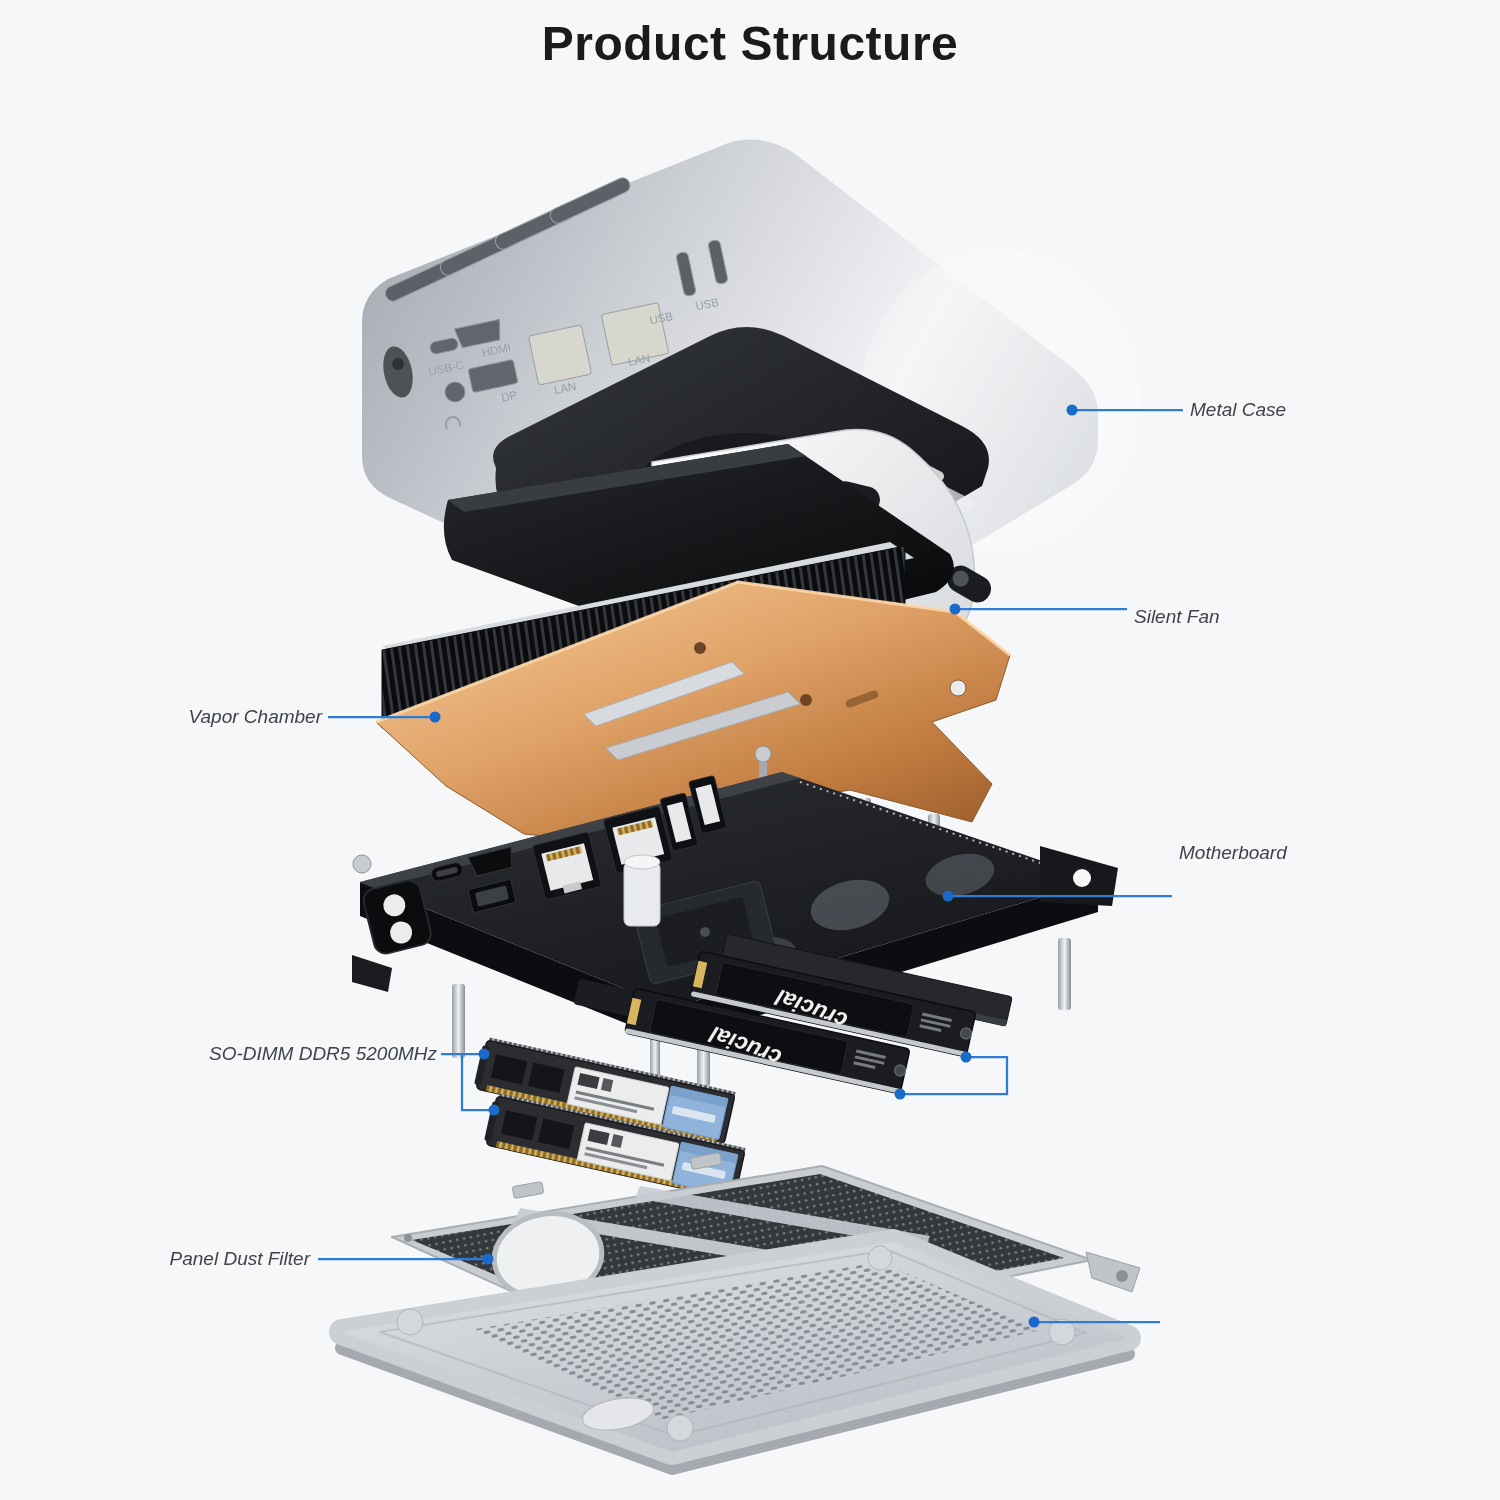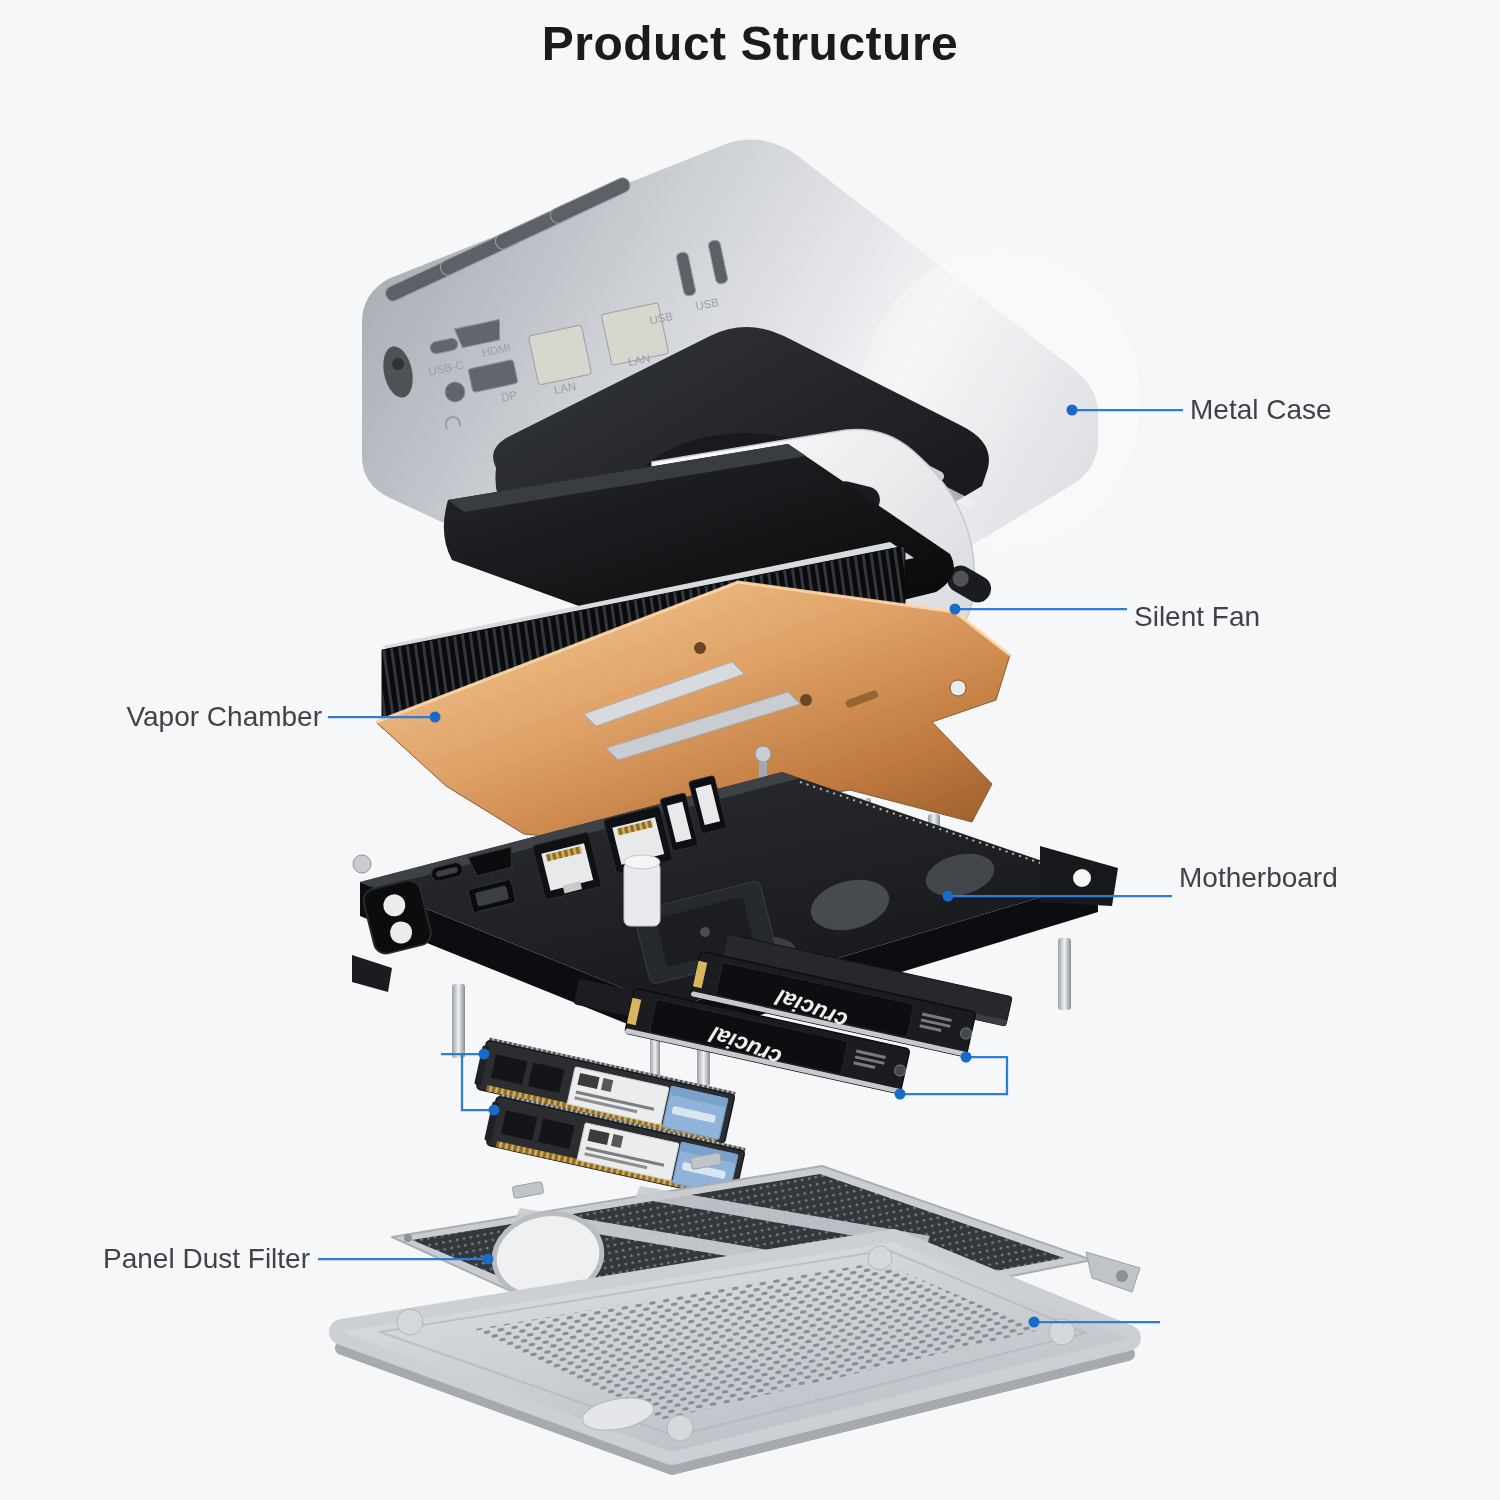--- a/index.html
+++ b/index.html
@@ -1,21 +1,21 @@
 <!DOCTYPE html>
 <html><head>
 <meta charset="utf-8">
 <style>
   html,body{margin:0;padding:0;background:#f6f7f8;}
   .stage{position:relative;width:1500px;height:1500px;background:#f6f7f8;overflow:hidden;
          font-family:"Liberation Sans", sans-serif;}
   .page-title{position:absolute;left:0;top:16px;width:100%;text-align:center;
     font-size:48px;font-weight:800;letter-spacing:.5px;color:#1a1b1d;}
   .scene{position:absolute;left:0;top:0;width:1500px;height:1500px;}
-  .part-label{position:absolute;font-size:28px;color:#3f4348;white-space:nowrap;line-height:34px;}
+  .part-label{position:absolute;font-size:19px;color:#3f4348;white-space:nowrap;line-height:34px;font-style:italic;}
   .r{text-align:center;}
 </style>
 </head>
 <body>
 
 <div class="stage">
 
   <div class="page-title">Product Structure</div>
 
   <svg class="scene" viewBox="0 0 1500 1500" width="1500" height="1500">
@@ -326,15 +326,16 @@
       <circle cx="966" cy="1057" r="5.5"></circle>
       <circle cx="900" cy="1094" r="5.5"></circle>
       <circle cx="488" cy="1259" r="5.5"></circle>
       <circle cx="1034" cy="1322" r="5.5"></circle>
     </g>
   </svg>
 
   <div class="part-label" style="left:1190px;top:393px;">Metal Case</div>
   <div class="part-label" style="left:1134px;top:592px;margin-top:8px;">Silent Fan</div>
   <div class="part-label r" style="right:1178px;top:700px;">Vapor Chamber</div>
-  <div class="part-label" style="left:1179px;top:861px;">Motherboard</div>
+  <div class="part-label" style="left:1179px;top:836px;">Motherboard</div>
+  <div class="part-label r" style="right:1063px;top:1037px;">SO-DIMM DDR5 5200MHz</div>
   <div class="part-label r" style="right:1190px;top:1242px;">Panel Dust Filter</div>
 </div>
 
 </body></html>

